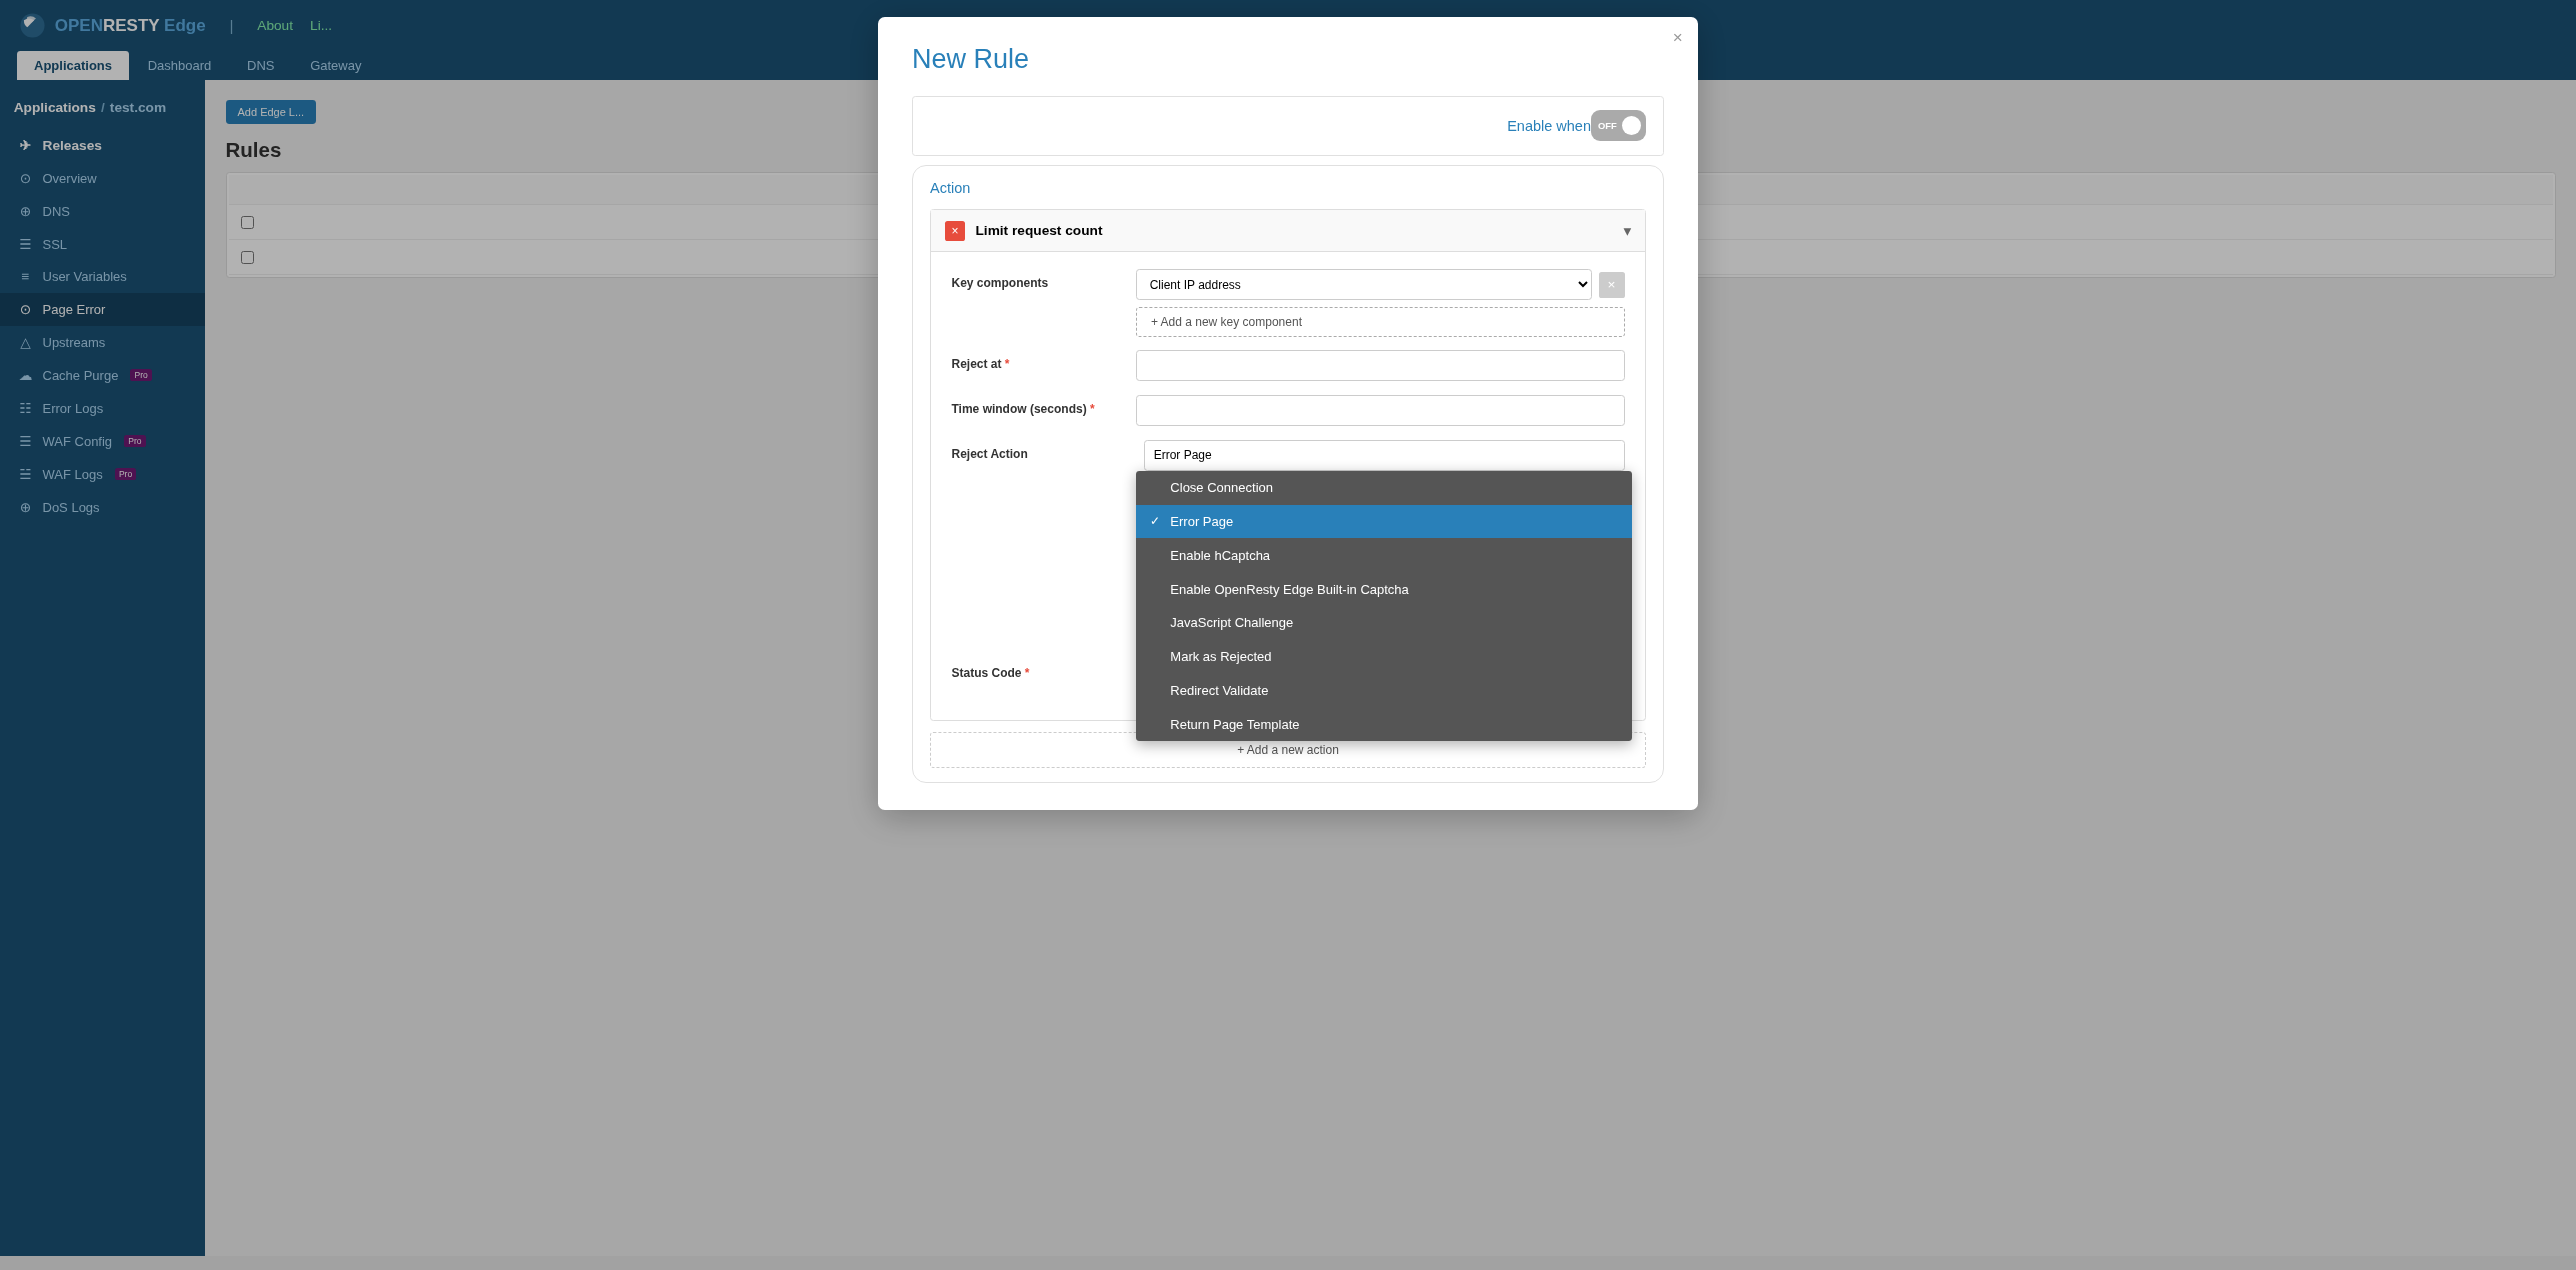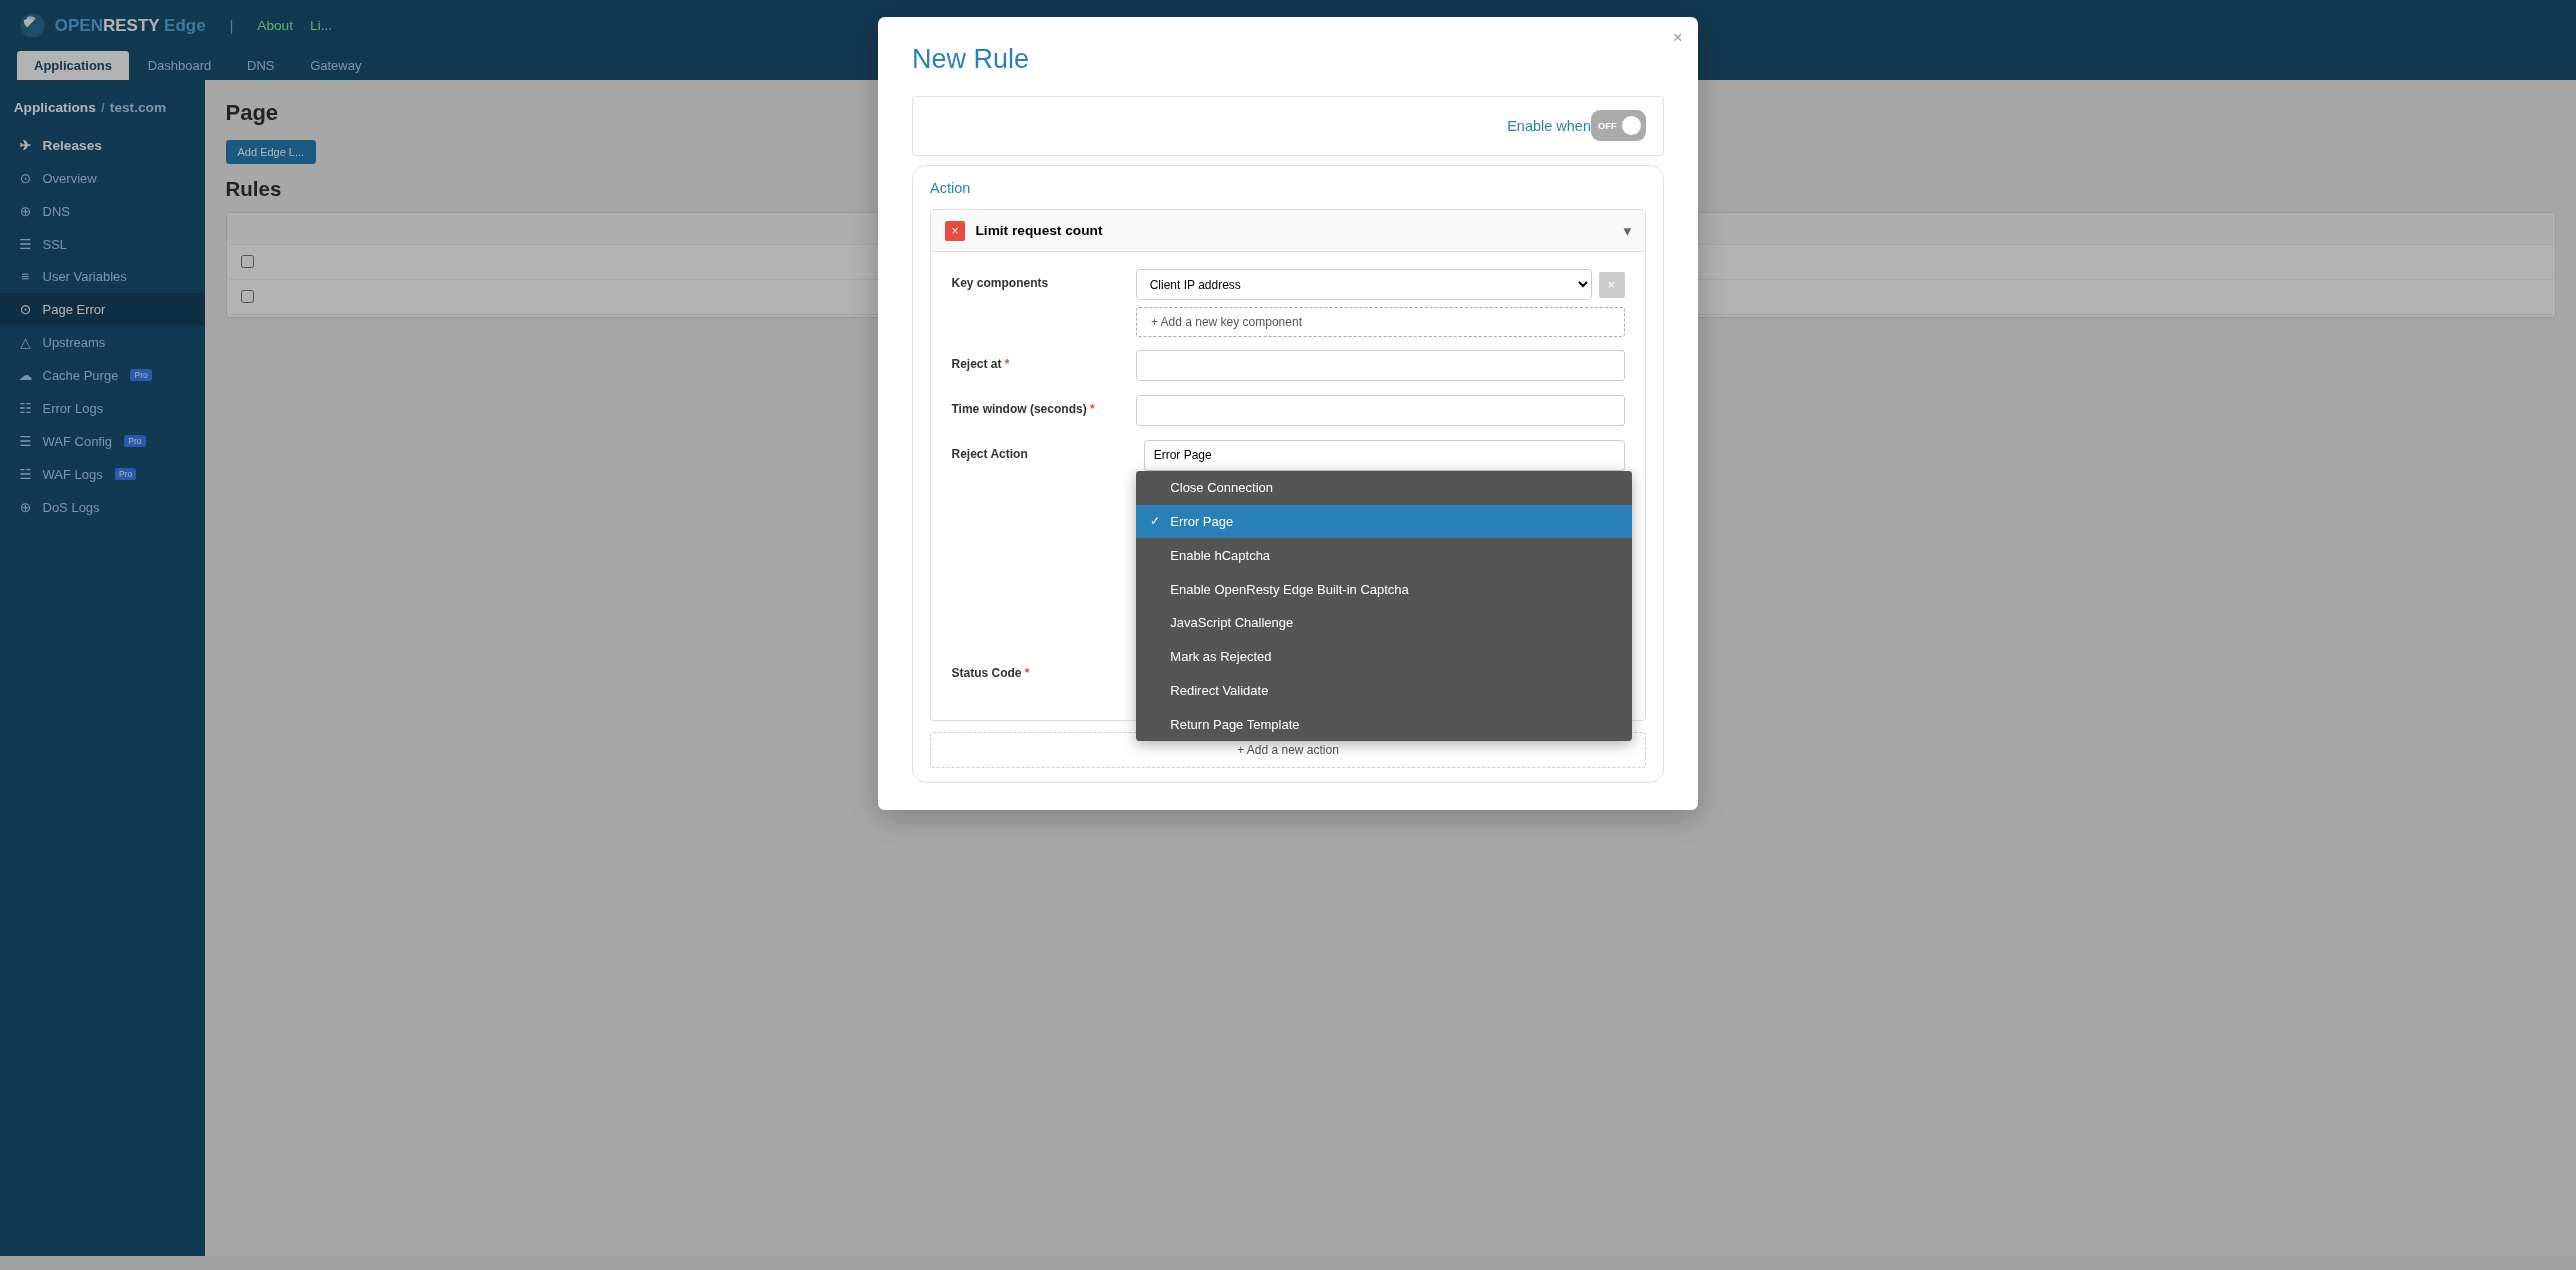--- a/index.html
+++ b/index.html
@@ -90,21 +90,21 @@
       background: #154360;
       color: white;
     }
     .sidebar-item.section-header {
       font-weight: 700;
       color: white;
       font-size: 13.7px;
     }
     .sidebar-icon { font-size: 13.7px; width: 17px; text-align: center; }
     .pro-badge {
-      background: #3b82f6;
+      background: #701a75;
       color: white;
       font-size: 8.5px;
       padding: 0.9px 4.3px;
       border-radius: 2.6px;
       margin-left: 3.4px;
     }
 
     
     .content-area {
       flex: 1;
@@ -478,21 +478,20 @@
       <span>WAF Logs</span>
       <span class="pro-badge">Pro</span>
     </div>
     <div class="sidebar-item">
       <span class="sidebar-icon">⊕</span>
       <span>DoS Logs</span>
     </div>
   </div>
 
   <div class="content-area">
-    <h1 class="page-title">Page</h1>
     <div class="table-toolbar">
       <button class="btn-add">Add Edge L...</button>
     </div>
     <h2 class="rules-section-title">Rules</h2>
     <table class="rules-table">
       <thead>
         <tr>
           <th></th>
           <th>ID</th>
           <th>Co...</th>

